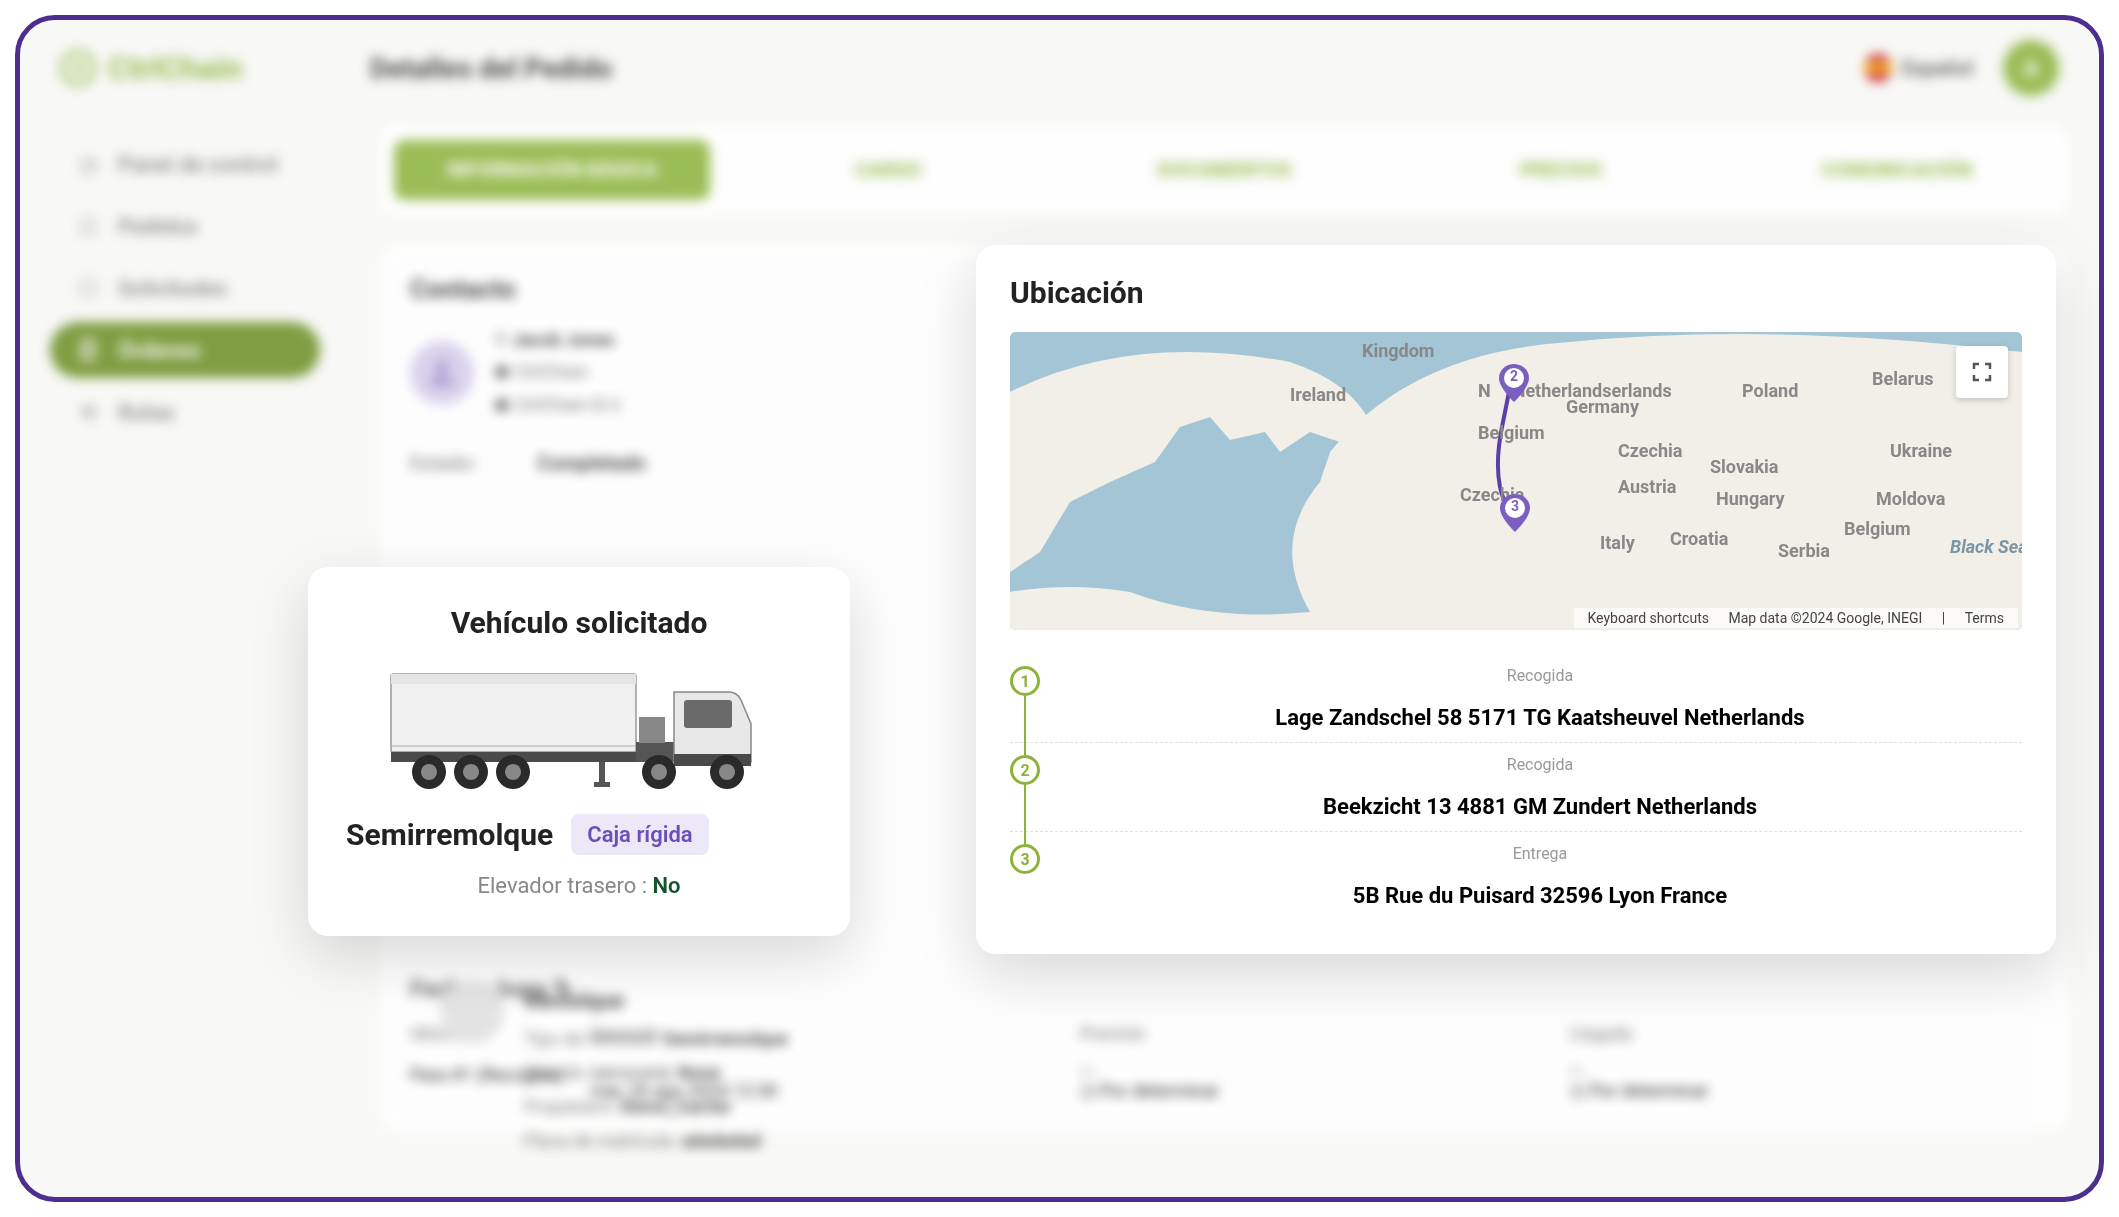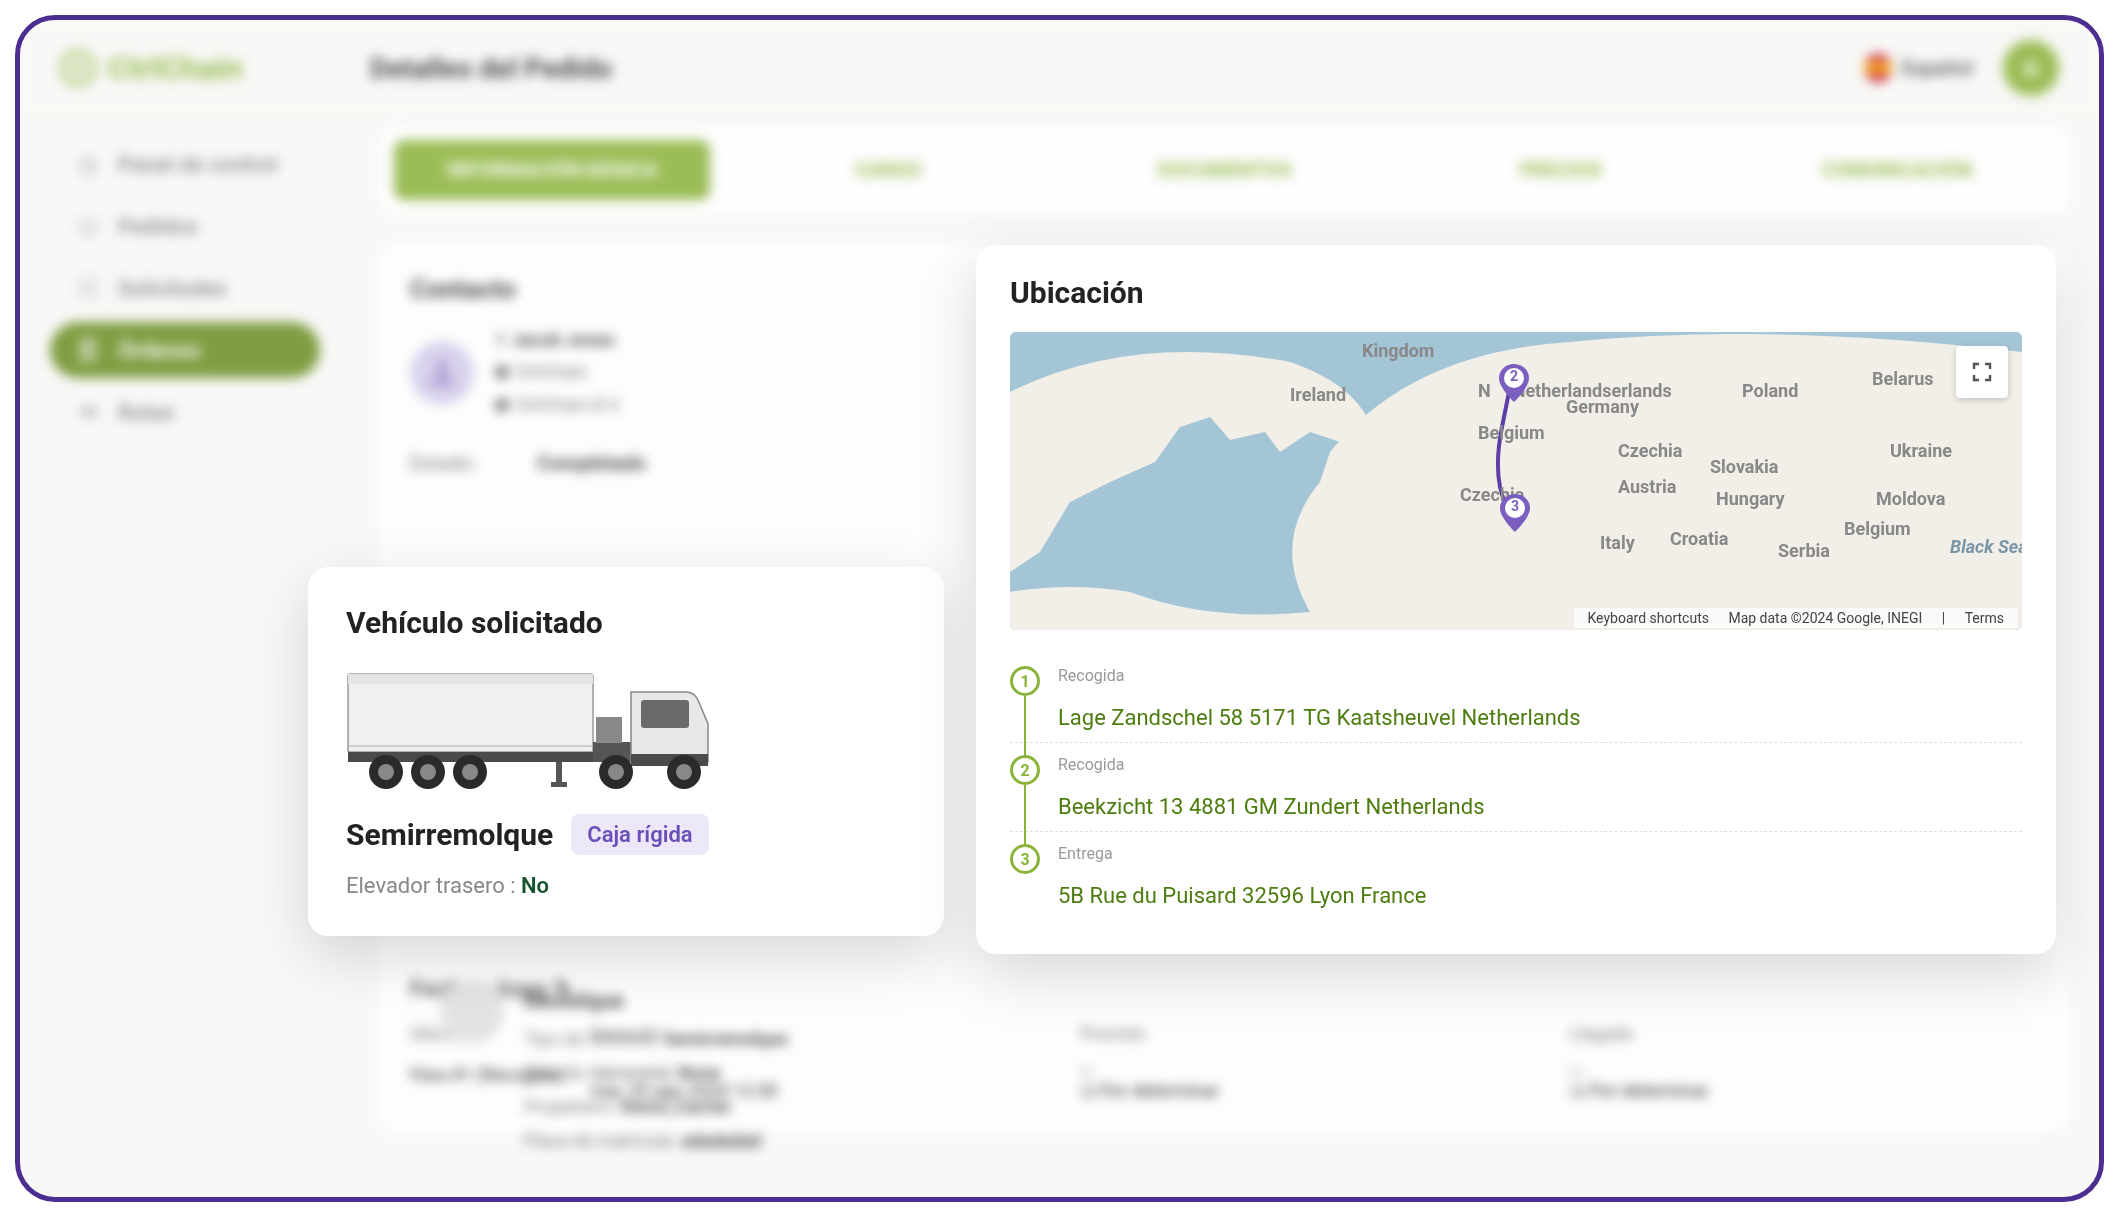--- a/index.html
+++ b/index.html
@@ -199,22 +199,23 @@
       position: absolute;
       background: #fff;
       border-radius: 20px;
       box-shadow: 0 20px 60px rgba(0,0,0,0.15);
       z-index: 100;
     }
     
     .vehicle-card {
       top: 547px;
       left: 288px;
-      width: 636px;
+      width: 542px;
       padding: 38px;
+      text-align: center;
     }
     .vehicle-title {
       font-size: 30px;
       font-weight: 700;
       color: #222;
       margin-bottom: 22px;
     }
     .truck-svg { width: 380px; height: 130px; margin-bottom: 18px; }
     .vehicle-type-row {
       display: flex;
@@ -313,23 +314,23 @@
     .stop-connector {
       position: absolute;
       left: 14px;
       top: 42px;
       bottom: -14px;
       width: 2px;
       background: #8bb33a;
       z-index: 1;
     }
     .stop-item:last-child .stop-connector { display: none; }
-    .stop-content { flex: 1; }
+    .stop-content { flex: 1; text-align: center; }
     .stop-type { font-size: 16px; color: #999; margin-bottom: 2px; }
-    .stop-address { font-size: 22px; font-weight: 400; color: #4d7c0f; margin-top: 20px; }
+    .stop-address { font-size: 22px; font-weight: 700; color: #000000; margin-top: 20px; }
     
     .country-label {
       position: absolute;
       font-size: 18px;
       color: #888;
       font-weight: 700;
       white-space: nowrap;
     }
     
     .map-pin {

